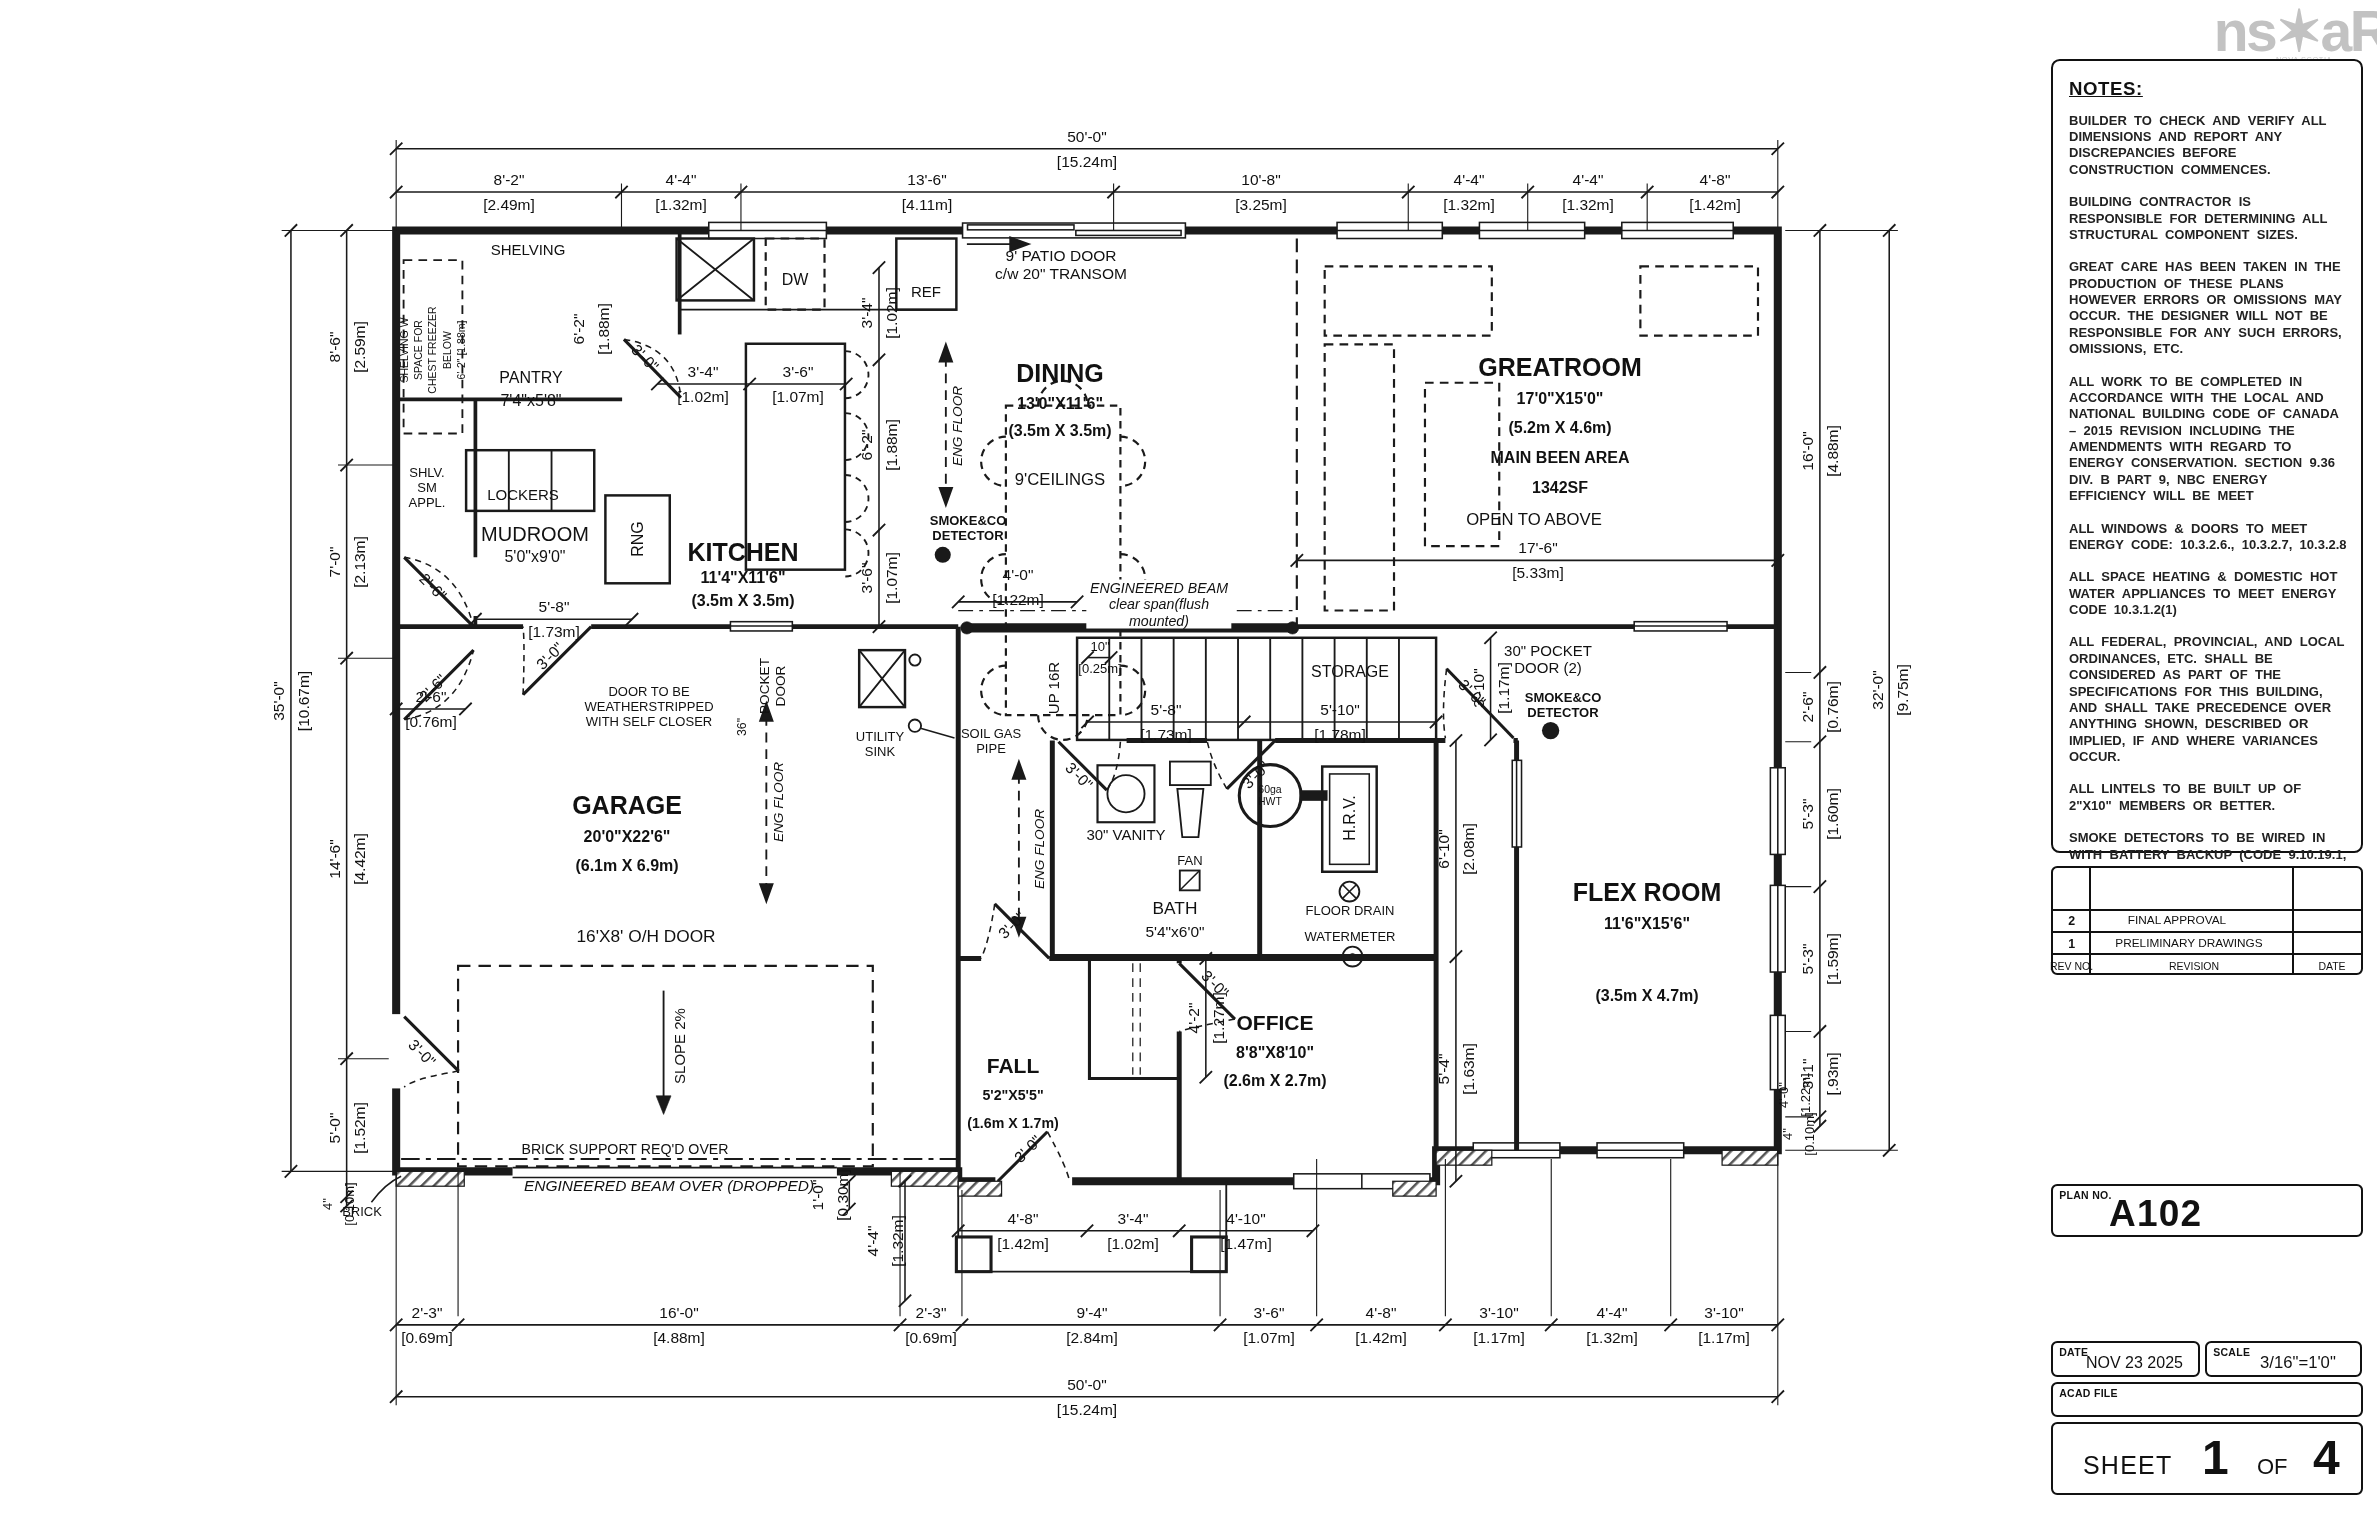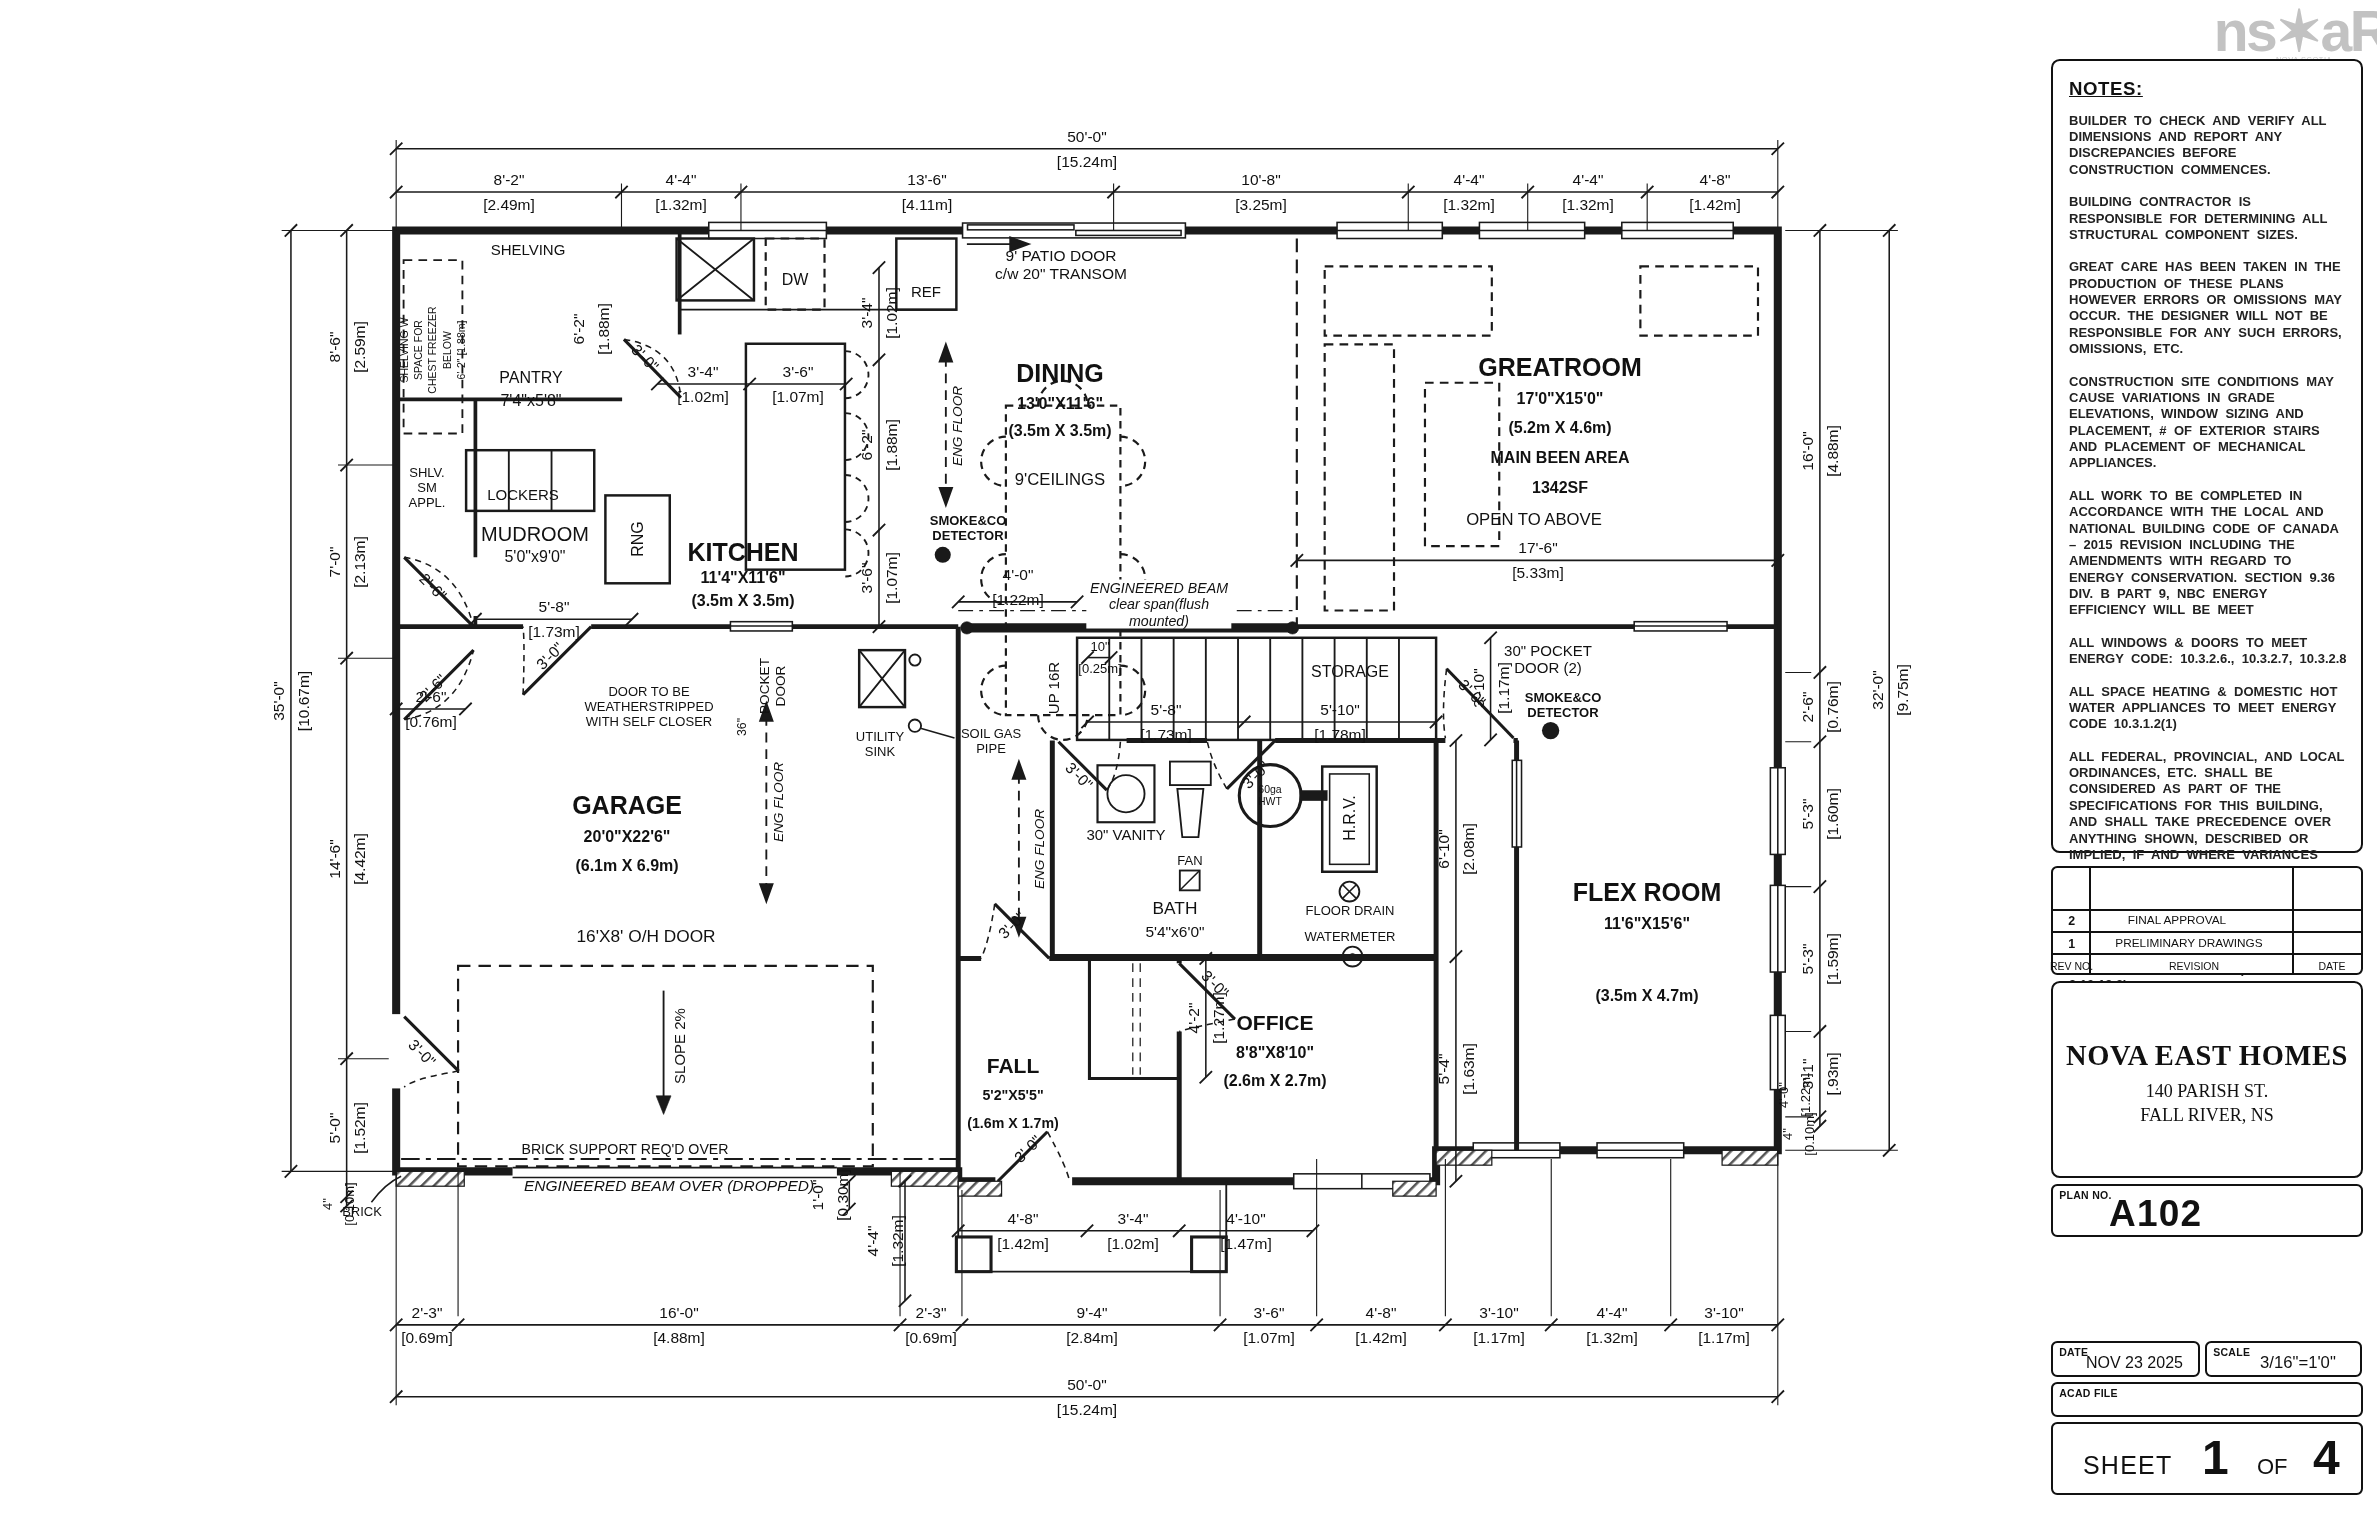--- a/index.html
+++ b/index.html
@@ -468,21 +468,20 @@
 
 <div class="lbl" style="left:2301px;top:32px;transform:translate(-50%,-50%);color:#c2c2c2;font-weight:bold;font-size:57px;letter-spacing:-2.5px">ns✶aR</div>
 <div class="lbl" style="left:2304px;top:69px;color:#c8c8c8;font-size:7.4px;letter-spacing:0.6px">NOVA SCOTIA ASSOCIATION
 OF REALTORS</div>
 
 <div id="notesBox" class="box" style="left:2051px;top:59px;width:312px;height:794px;padding:17.3px 13.6px 0 16px">
   <h3>NOTES:</h3>
   <p>BUILDER TO CHECK AND VERIFY ALL DIMENSIONS AND REPORT ANY DISCREPANCIES BEFORE CONSTRUCTION COMMENCES.</p>
   <p>BUILDING CONTRACTOR IS RESPONSIBLE FOR DETERMINING ALL STRUCTURAL COMPONENT SIZES.</p>
   <p>GREAT CARE HAS BEEN TAKEN IN THE PRODUCTION OF THESE PLANS HOWEVER ERRORS OR OMISSIONS MAY OCCUR. THE DESIGNER WILL NOT BE RESPONSIBLE FOR ANY SUCH ERRORS, OMISSIONS, ETC.</p>
-  <p>CONSTRUCTION SITE CONDITIONS MAY CAUSE VARIATIONS IN GRADE ELEVATIONS, WINDOW SIZING AND PLACEMENT, # OF EXTERIOR STAIRS AND PLACEMENT OF MECHANICAL APPLIANCES.</p>
   <p>ALL WORK TO BE COMPLETED IN ACCORDANCE WITH THE LOCAL AND NATIONAL BUILDING CODE OF CANADA – 2015 REVISION INCLUDING THE AMENDMENTS WITH REGARD TO ENERGY CONSERVATION. SECTION 9.36 DIV. B PART 9, NBC ENERGY EFFICIENCY WILL BE MEET</p>
   <p>ALL WINDOWS &amp; DOORS TO MEET ENERGY CODE: 10.3.2.6., 10.3.2.7, 10.3.2.8</p>
   <p>ALL SPACE HEATING &amp; DOMESTIC HOT WATER APPLIANCES TO MEET ENERGY CODE 10.3.1.2(1)</p>
   <p>ALL FEDERAL, PROVINCIAL, AND LOCAL ORDINANCES, ETC. SHALL BE CONSIDERED AS PART OF THE SPECIFICATIONS FOR THIS BUILDING, AND SHALL TAKE PRECEDENCE OVER ANYTHING SHOWN, DESCRIBED OR IMPLIED, IF AND WHERE VARIANCES OCCUR.</p>
   <p>ALL LINTELS TO BE BUILT UP OF 2"X10" MEMBERS OR BETTER.</p>
   <p>SMOKE DETECTORS TO BE WIRED IN WITH BATTERY BACKUP (CODE 9.10.19.1, 9.10.19.3)</p>
   <p>PART 8 SITE SAFETY REQUIREMENTS TO BE MET</p>
   <p>ALL 3.8.4. ADAPTABLE HOUSING REQUIREMENTS WILL BE MET</p>
 </div>
 
@@ -494,25 +493,20 @@
   <div style="position:absolute;left:0;right:0;top:85px;height:1.9px;background:#111"></div>
   <div class="lbl" style="left:18.6px;top:53px;font-size:12.4px;font-weight:bold">2</div>
   <div class="lbl" style="left:124px;top:53px;font-size:11.8px">FINAL APPROVAL</div>
   <div class="lbl" style="left:18.6px;top:76px;font-size:12.4px;font-weight:bold">1</div>
   <div class="lbl" style="left:136px;top:76px;font-size:11.8px">PRELIMINARY DRAWINGS</div>
   <div class="lbl" style="left:18.6px;top:98px;font-size:10.5px">REV NO.</div>
   <div class="lbl" style="left:141px;top:98px;font-size:10.5px">REVISION</div>
   <div class="lbl" style="left:279px;top:98px;font-size:10.5px">DATE</div>
 </div>
 
-<div class="box serif" style="left:2051px;top:981px;width:312px;height:197px;text-align:center">
-  <div style="margin-top:57px;font-size:28.5px;font-weight:bold;letter-spacing:0.6px">NOVA EAST HOMES</div>
-  <div style="margin-top:8.7px;font-size:18px">140  PARISH ST.</div>
-  <div style="margin-top:3.7px;font-size:18px">FALL RIVER, NS</div>
-</div>
 
 <div class="box" style="left:2051px;top:1184px;width:312px;height:53px;border-radius:6.2px">
   <div class="tag">PLAN NO.</div>
   <div style="position:absolute;left:56px;top:7.4px;font-size:37px;font-weight:bold;letter-spacing:1.2px">A102</div>
 </div>
 
 
 <div class="box" style="left:2051px;top:1341px;width:149px;height:36px;border-radius:6.2px">
   <div class="tag">DATE</div>
   <div style="position:absolute;left:33px;top:11px;font-size:16px">NOV 23 2025</div>

